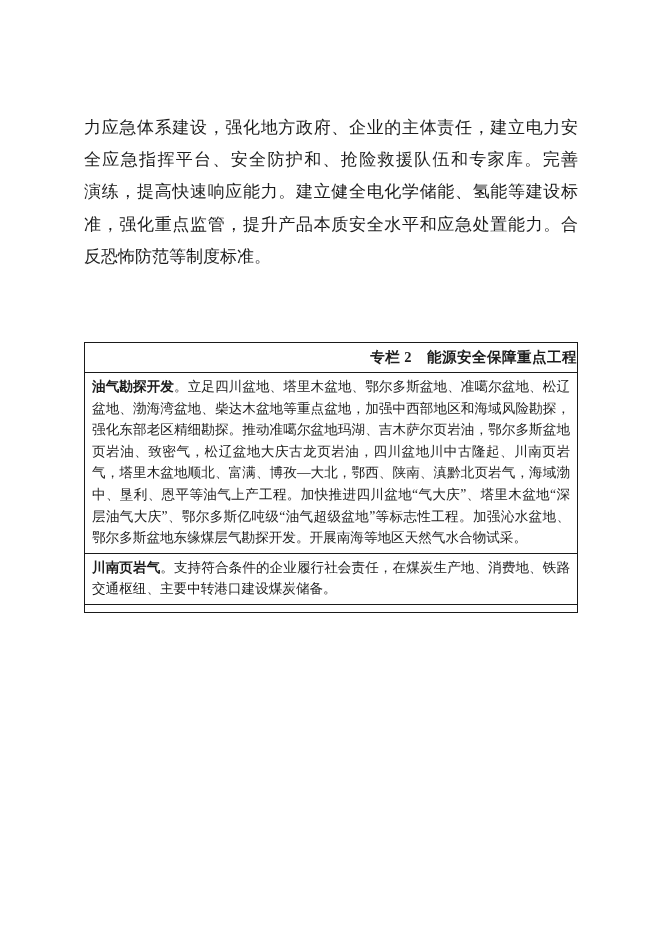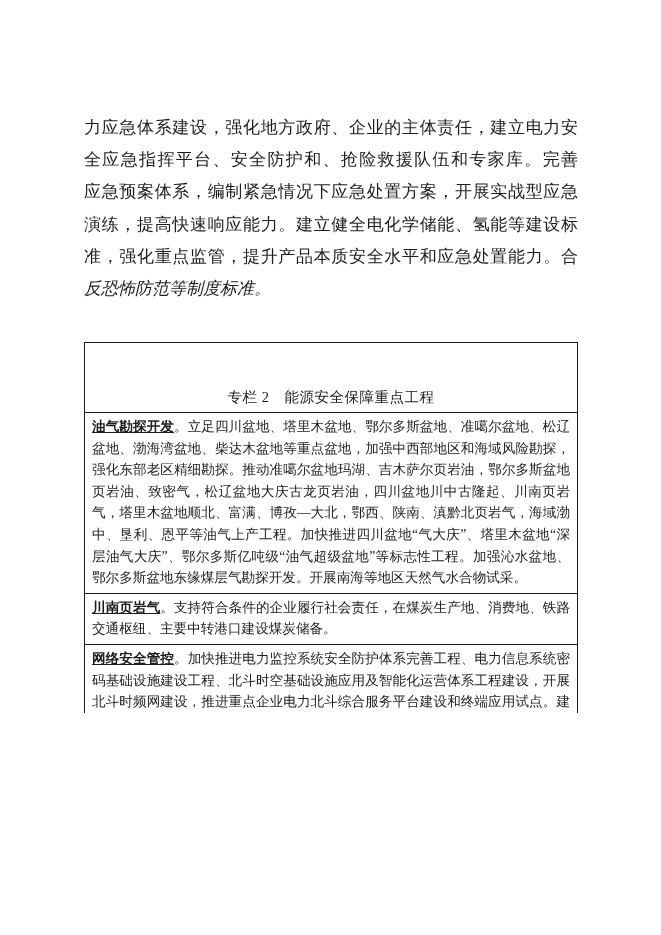--- a/index.html
+++ b/index.html
@@ -22,90 +22,85 @@
   }
   .bline {
     font-size: 17px;
     line-height: 32.2px;
     text-align: justify;
     text-align-last: justify;
     text-justify: inter-character;
   }
   .bline.last {
     text-align-last: left;
-    font-style: italic;
   }
   
   .box {
     position: absolute;
     left: 84px;
     top: 342px;
     width: 494px;
     border: 1.5px solid #1a1a1a;
   }
   .box-title {
     font-size: 14.5px;
-    font-weight: normal;
-    text-align: center;
+    font-weight: bold;
+    text-align: right;
     line-height: 29px;
     border-bottom: 1.5px solid #1a1a1a;
     letter-spacing: 0.5px;
-    margin-top: 40px;
   }
   .box-row {
     padding: 3px 7px 4px 7px;
   }
   .box-row + .box-row {
     border-top: 1.5px solid #1a1a1a;
   }
   .box-item {
     font-size: 13.6px;
     line-height: 21.6px;
     text-align: justify;
     text-justify: inter-character;
   }
   .box-label {
     font-weight: bold;
-    text-decoration: underline;
   }
   
   .page-num {
     position: absolute;
     left: 0;
     top: 836px;
     width: 100%;
     font-size: 15px;
     letter-spacing: 2px;
   }
 </style>
 </head>
 <body>
 
 <div class="page">
 
   <div class="body-text">
     <div class="bline">力应急体系建设，强化地方政府、企业的主体责任，建立电力安</div>
     <div class="bline">全应急指挥平台、安全防护和、抢险救援队伍和专家库。完善</div>
-    <div class="bline">应急预案体系，编制紧急情况下应急处置方案，开展实战型应急</div>
     <div class="bline">演练，提高快速响应能力。建立健全电化学储能、氢能等建设标</div>
     <div class="bline">准，强化重点监管，提升产品本质安全水平和应急处置能力。合</div>
     <div class="bline last">反恐怖防范等制度标准。</div>
   </div>
 
   <div class="box">
     <div class="box-title">专栏 2　能源安全保障重点工程</div>
 
     <div class="box-row">
       <p class="box-item"><span class="box-label">油气勘探开发</span><span>。立足四川盆地、塔里木盆地、鄂尔多斯盆地、准噶尔盆地、松辽盆地、渤海湾盆地、柴达木盆地等重点盆地，加强中西部地区和海域风险勘探，强化东部老区精细勘探。推动准噶尔盆地玛湖、吉木萨尔页岩油，鄂尔多斯盆地页岩油、致密气，松辽盆地大庆古龙页岩油，四川盆地川中古隆起、川南页岩气，塔里木盆地顺北、富满、博孜—大北，鄂西、陕南、滇黔北页岩气，海域渤中、垦利、恩平等油气上产工程。加快推进四川盆地“气大庆”、塔里木盆地“深层油气大庆”、鄂尔多斯亿吨级“油气超级盆地”等标志性工程。加强沁水盆地、鄂尔多斯盆地东缘煤层气勘探开发。开展南海等地区天然气水合物试采。</span></p>
     </div>
 
     <div class="box-row">
       <p class="box-item"><span class="box-label">川南页岩气</span><span>。支持符合条件的企业履行社会责任，在煤炭生产地、消费地、铁路交通枢纽、主要中转港口建设煤炭储备。</span></p>
     </div>
 
     <div class="box-row">
-      <p class="box-item"><span class="box-label">网络安全管控</span><span>。加快推进电力监控系统安全防护体系完善工程、电力信息系统密码基础设施建设工程、北斗时空基础设施应用及智能化运营体系工程建设，开展北斗时频网建设，推进重点企业电力北斗综合服务平台建设和终端应用试点。建成电力行业网络安全态势感知平台和全业务、分布式、高仿真的电力行业网络安全仿真验证环境。</span></p>
     </div>
   </div>
 
   <div class="page-num">— 12 —</div>
 
 </div>
 
 </body></html>

